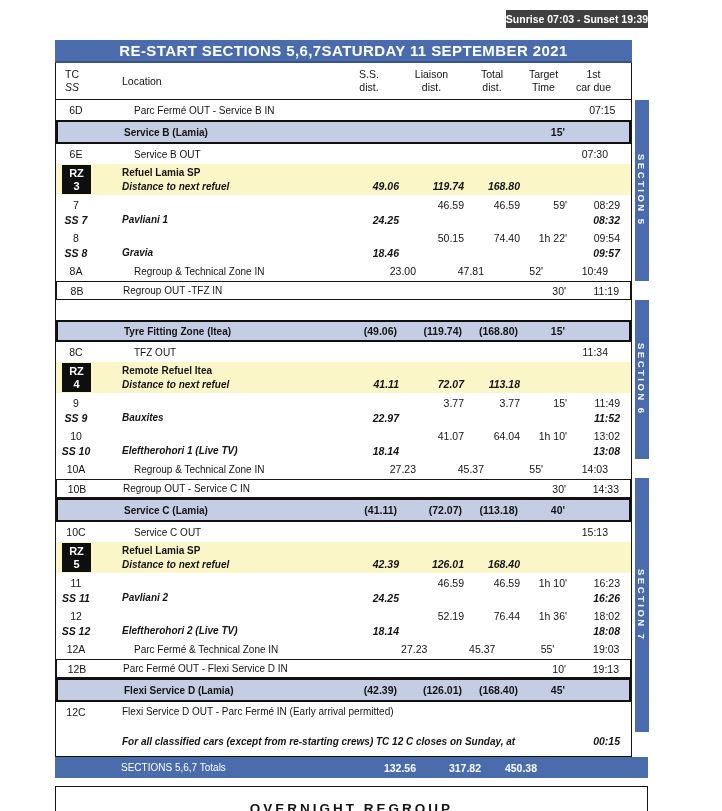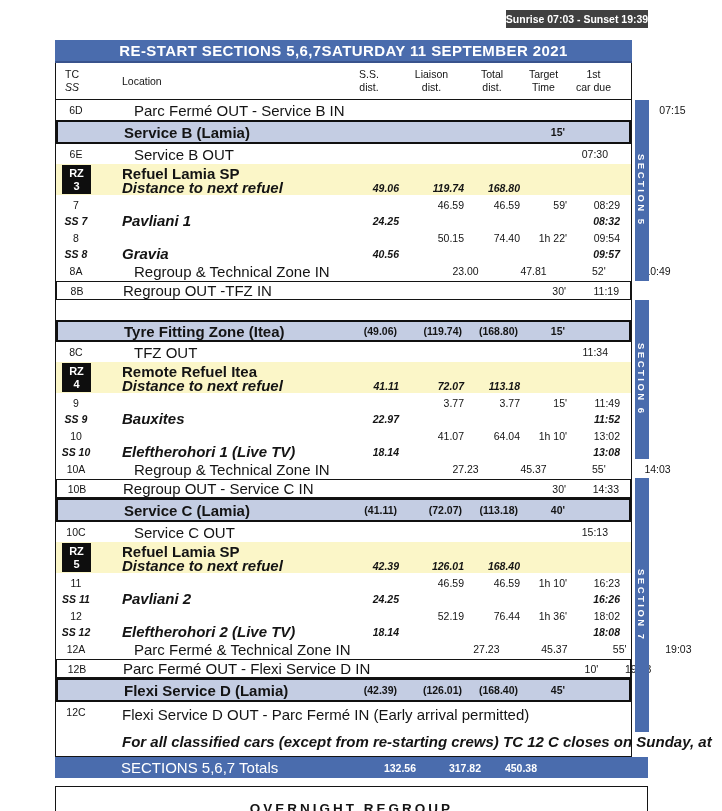--- a/index.html
+++ b/index.html
@@ -29,21 +29,21 @@
 
   
   .colhead { height:37px; border-bottom:1.6px solid #141414; font-size:10.5px; align-items:center; }
   .colhead .two { text-align:center; line-height:1.25; }
   .colhead .tch { text-align:left; padding-left:9px; line-height:1.25; }
   .colhead .tch .it { font-style:italic; }
   .colhead .loch { padding-left:26px; }
 
   
   .tc   { text-align:center; font-size:10.5px; }
-  .loc  { padding-left:26px; font-size:15px; }
+  .loc  { padding-left:26px; font-size:10px; }
   .num  { text-align:right; font-size:10.5px; }
 
   
   .row.plain  { height:20px;gap:12px; }
   .row.trans  { height:19px; border:1.6px solid #141414; border-left-width:1.2px; border-right-width:1.2px; }
 
   .svc { height:24px; background:#c4cde3; border:2.4px solid #101010; font-weight:bold; }
   .svc.h22 { height:22px;margin-top:20px; }
   .svc .loc, .svc .num { font-weight:bold; }
 
@@ -218,21 +218,21 @@
               <div></div>
             <div class="num">50.15</div>
             <div class="num">74.40</div>
             <div class="num">1h 22'</div>
             <div class="num">09:54</div>
               <div></div>
           </div>
           <div class="grid sline">
             <div class="tc bi">SS 8</div>
             <div class="loc bi">Gravia</div>
-            <div class="num bi">40.56</div>
+            <div class="num bi">18.46</div>
             <div></div>
               <div></div>
               <div></div>
             <div class="num bi">09:57</div>
               <div></div>
           </div>
         </div>
 
         <div class="grid row plain">
           <div class="tc">8A</div>

